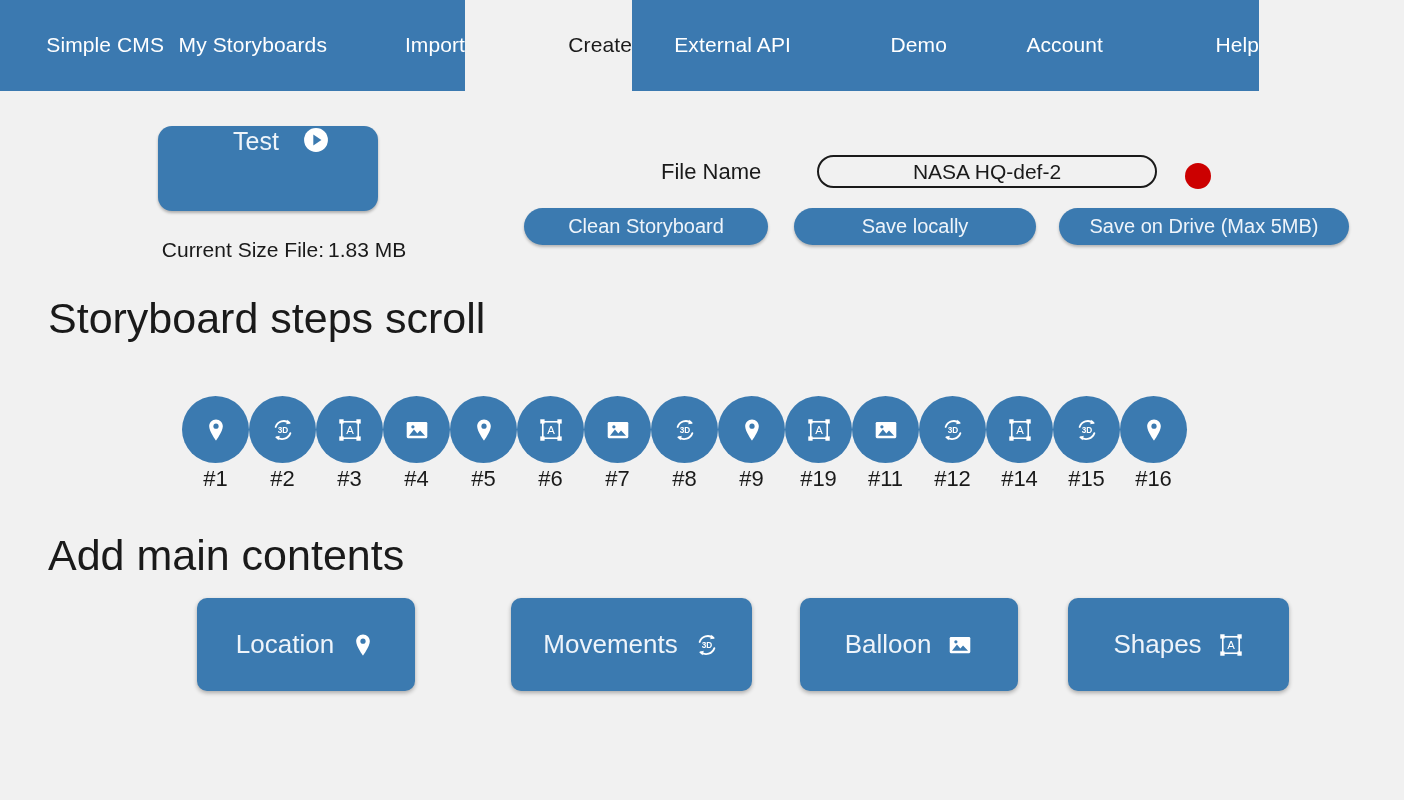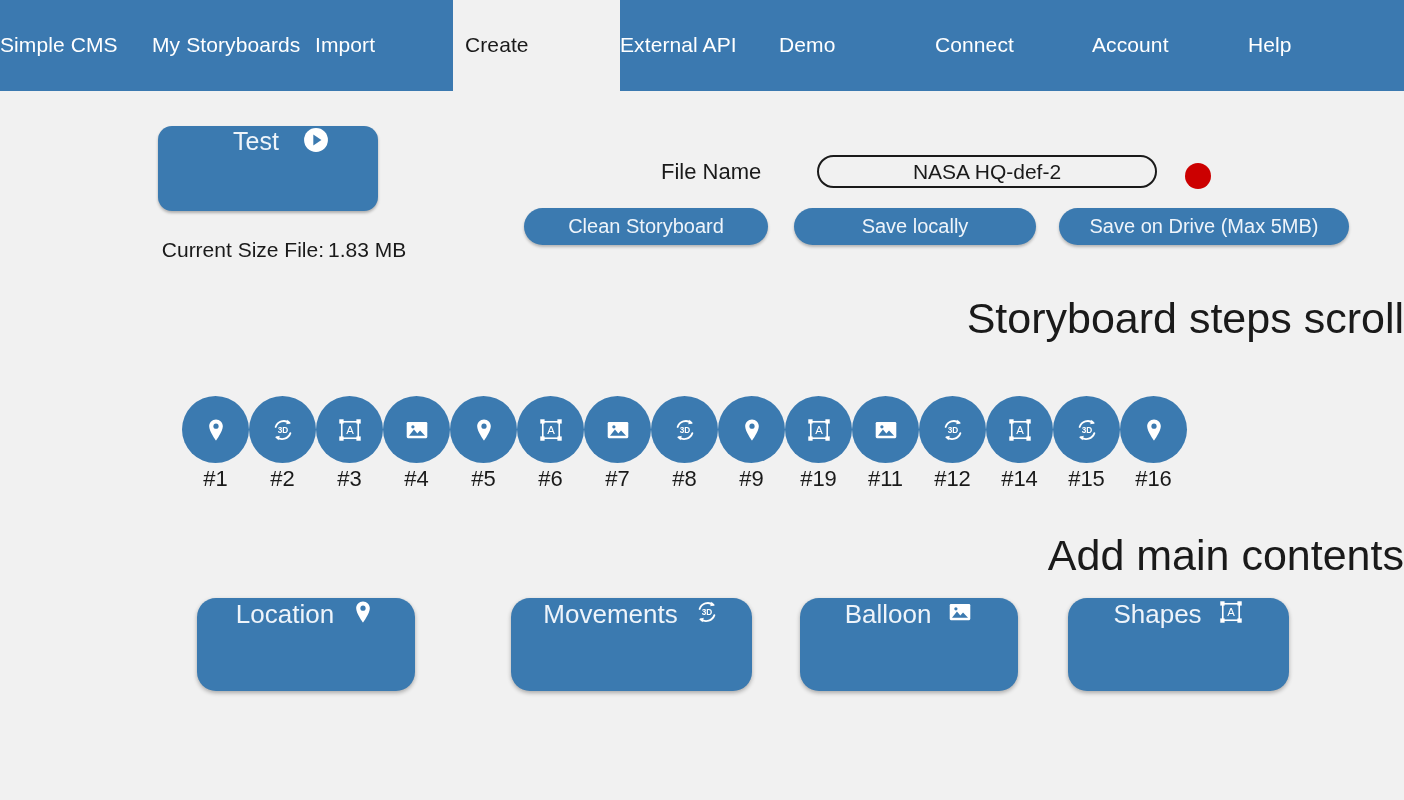--- a/index.html
+++ b/index.html
@@ -23,21 +23,21 @@
     background: #f1f1f1;
     display: flex;
     align-items: stretch;
   }
   .nav-item {
     background: #3b79b0;
     color: #ffffff;
     font-size: 21px;
     display: flex;
     align-items: center;
-    justify-content: flex-start;
+    justify-content: flex-end;
     white-space: nowrap;
     letter-spacing: .1px;
     border-bottom: 2px solid #3b79b0;
   }
   .nav-item.active {
     background: #f1f1f1;
     color: #1a1a1a;
     border-bottom: 2px solid #f1f1f1;
   }
   .nav-pad-left  { width: 12px; background: #3b79b0; border-bottom: 2px solid #3b79b0; }
@@ -119,21 +119,21 @@
     justify-content: center;
   }
   .pill-clean { left: 524px; width: 244px; }
   .pill-local { left: 794px; width: 242px; }
   .pill-drive { left: 1059px; width: 290px; }
 
   
   .section-title {
     position: absolute;
     width: 1404px;
-    text-align: right;
+    text-align: left;
     font-size: 43px;
     color: #1a1a1a;
     font-weight: normal;
     margin: 0;
     padding-left: 48px;
   }
   .title-steps { top: 294px; }
   .title-add   { top: 531px; }
 
   
@@ -170,26 +170,26 @@
     color: #1a1a1a;
   }
 
   
   .content-btn {
     position: absolute;
     top: 598px;
     height: 93px;
     background: #3b7ab0;
     border: none;
-    border-radius: 19px;
+    border-radius: 10px;
     color: #eef4fa;
     font-family: "Liberation Sans", sans-serif;
     font-size: 26px;
     display: flex;
-    align-items: flex-start;
+    align-items: center;
     justify-content: center;
     gap: 16px;
     box-shadow: 0 2px 4px rgba(0,0,0,.3);
     white-space: nowrap;
   }
   .content-btn svg { width: 26px; height: 26px; display:block; }
   .cb-location  { left: 197px;  width: 218px; }
   .cb-movements { left: 511px;  width: 241px; }
   .cb-balloon   { left: 800px;  width: 218px; }
   .cb-shapes    { left: 1068px; width: 221px; }
@@ -212,23 +212,20 @@
           <span>Import</span>
         </div>
         <div class="nav-item active" style="width: 155px; margin-left: 12px;">
           <span>Create</span>
         </div>
         <div class="nav-item" style="width: 159px;">
           <span>External API</span>
         </div>
         <div class="nav-item" style="width: 156px;">
           <span>Demo</span>
-        </div>
-        <div class="nav-item" style="width: 157px;">
-          <span>Connect</span>
         </div>
         <div class="nav-item" style="width: 156px;">
           <span>Account</span>
         </div>
         <div class="nav-item" style="width: 156px;">
           <span>Help</span>
         </div>
       </div>
   </nav>
 

